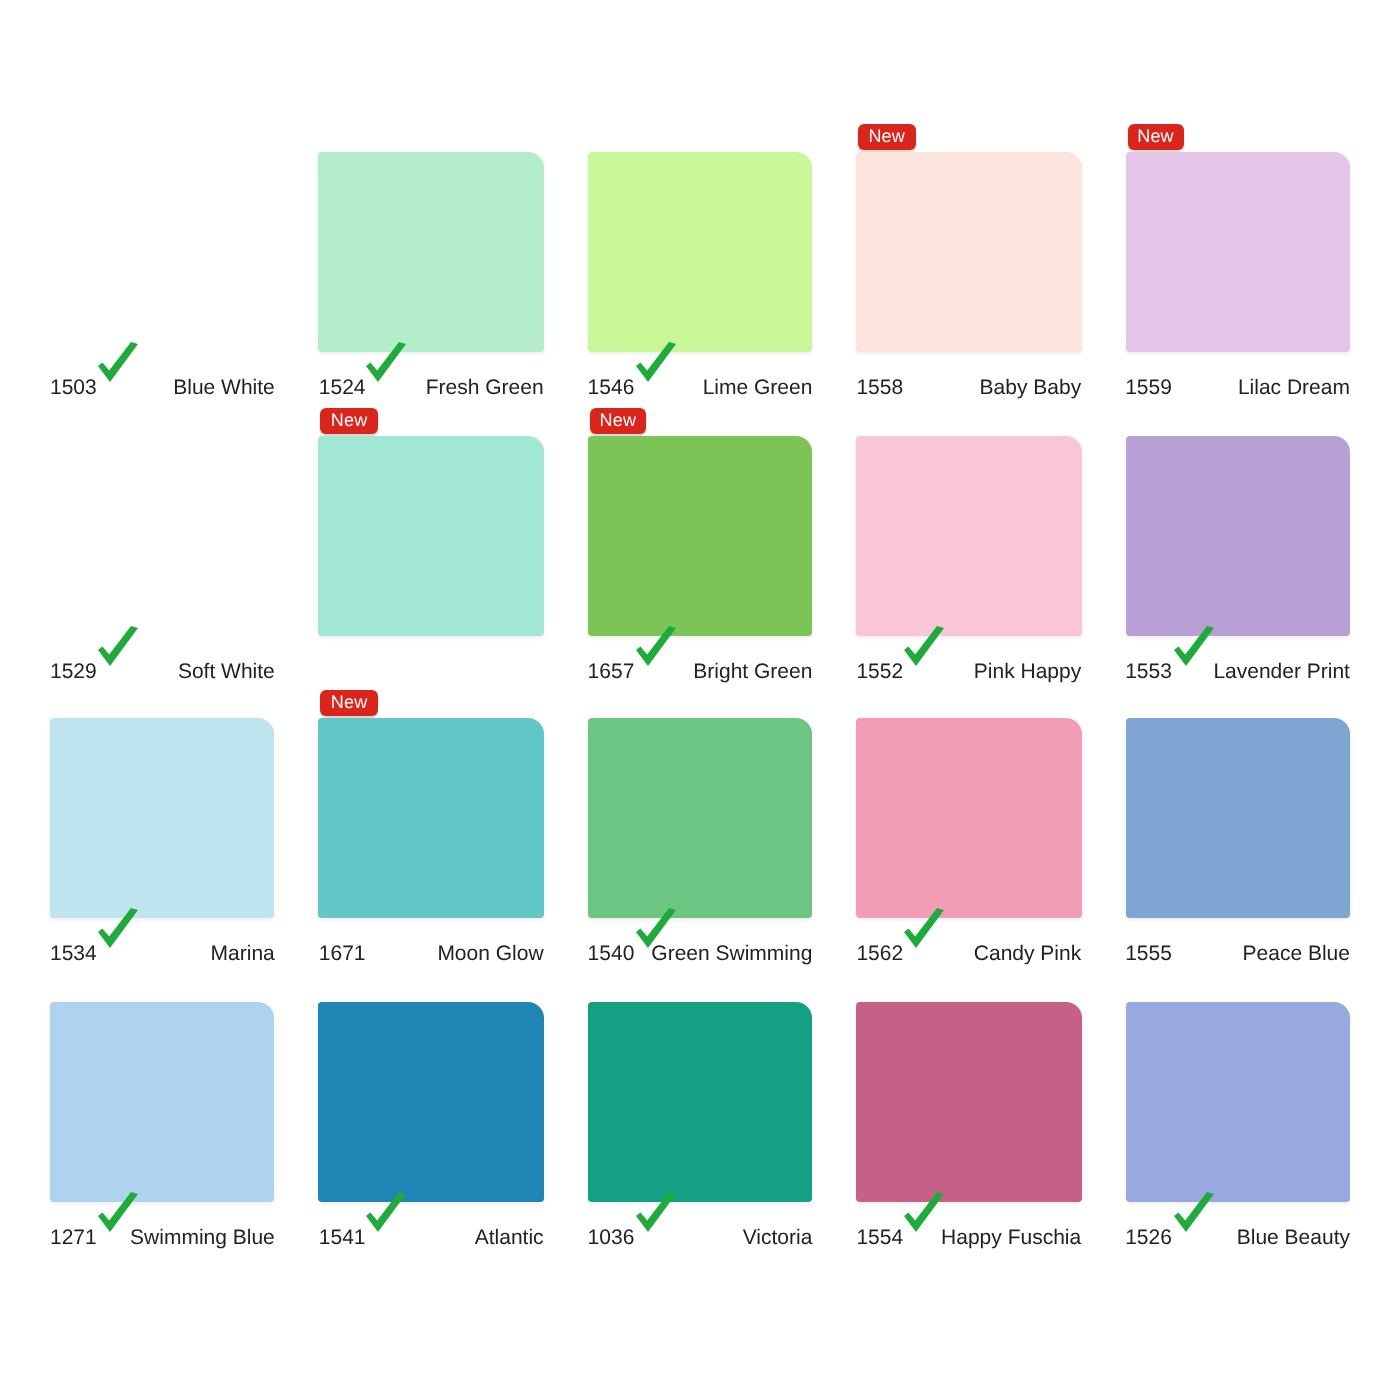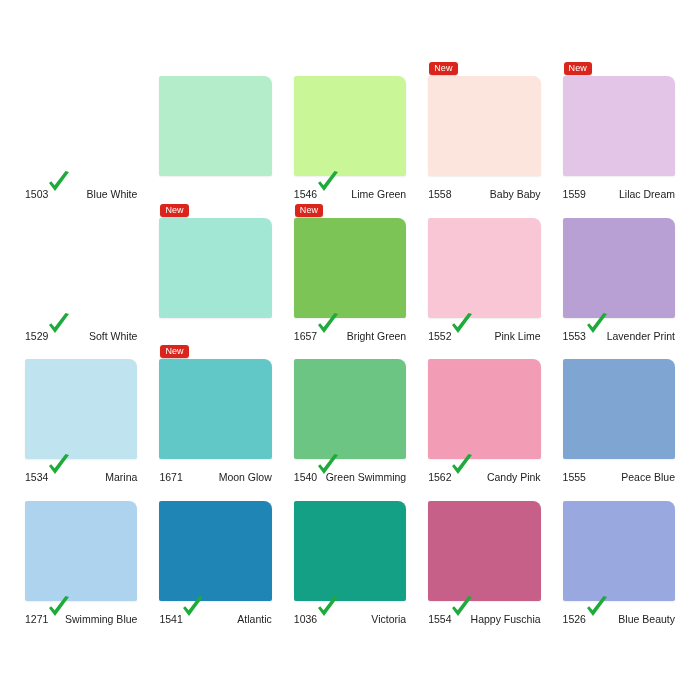--- a/index.html
+++ b/index.html
@@ -136,20 +136,29 @@
               <path d="M3 13 L9 21 L23 2 L19.5 1 L8.6 15.2 L5.2 11.2 Z" fill="#1faa3c"></path>
             </svg>
           </span>
         </div>
       </div>
       <div class="cell">
         <div class="badge-slot"></div>
         <div class="swatch-wrap">
           <div class="swatch" style="background: rgb(180, 237, 201);"></div>
         </div>
+        <div class="caption">
+          <span class="code">1524</span>
+          <span class="cname">Fresh Green</span>
+          <span class="check">
+            <svg viewBox="0 0 26 26" width="26" height="26">
+              <path d="M3 13 L9 21 L23 2 L19.5 1 L8.6 15.2 L5.2 11.2 Z" fill="#1faa3c"></path>
+            </svg>
+          </span>
+        </div>
       </div>
       <div class="cell">
         <div class="badge-slot"></div>
         <div class="swatch-wrap">
           <div class="swatch" style="background: rgb(201, 247, 152);"></div>
         </div>
         <div class="caption">
           <span class="code">1546</span>
           <span class="cname">Lime Green</span>
           <span class="check">
@@ -223,21 +232,21 @@
           </span>
         </div>
       </div>
       <div class="cell">
         <div class="badge-slot"></div>
         <div class="swatch-wrap">
           <div class="swatch" style="background: rgb(249, 198, 213);"></div>
         </div>
         <div class="caption">
           <span class="code">1552</span>
-          <span class="cname">Pink Lime</span>
+          <span class="cname">Pink Happy</span>
           <span class="check">
             <svg viewBox="0 0 26 26" width="26" height="26">
               <path d="M3 13 L9 21 L23 2 L19.5 1 L8.6 15.2 L5.2 11.2 Z" fill="#1faa3c"></path>
             </svg>
           </span>
         </div>
       </div>
       <div class="cell">
         <div class="badge-slot"></div>
         <div class="swatch-wrap">

